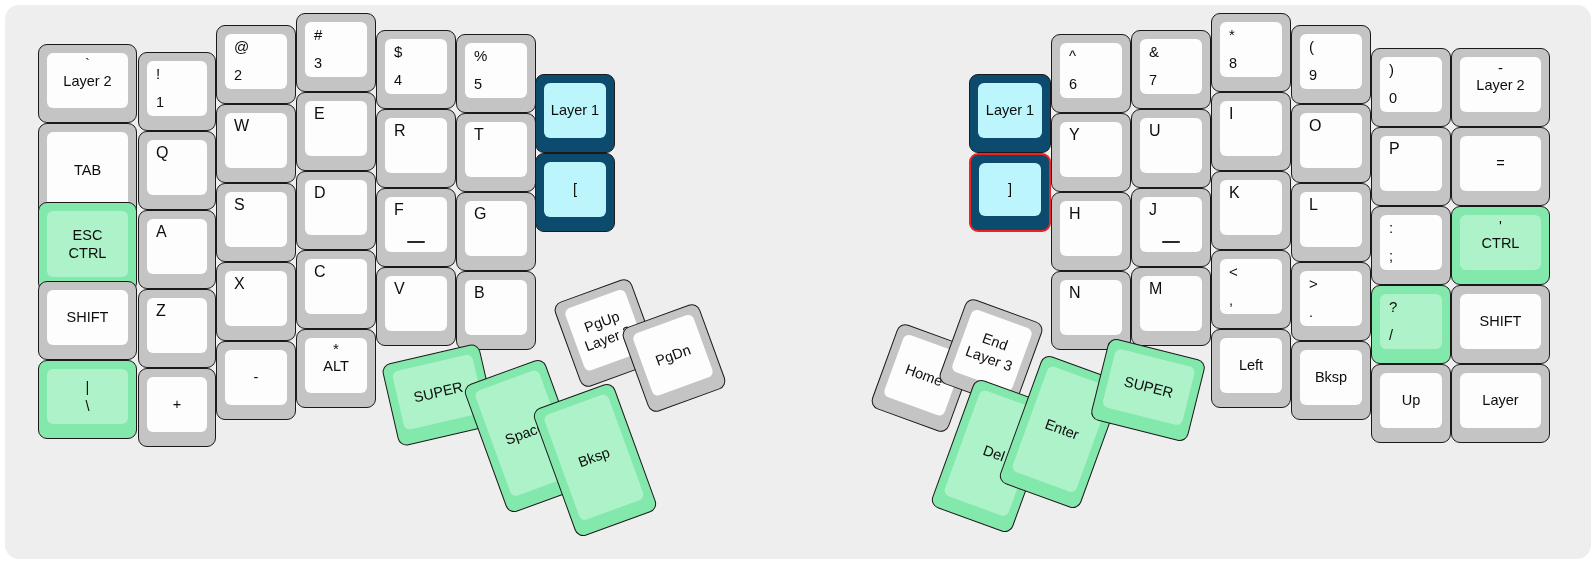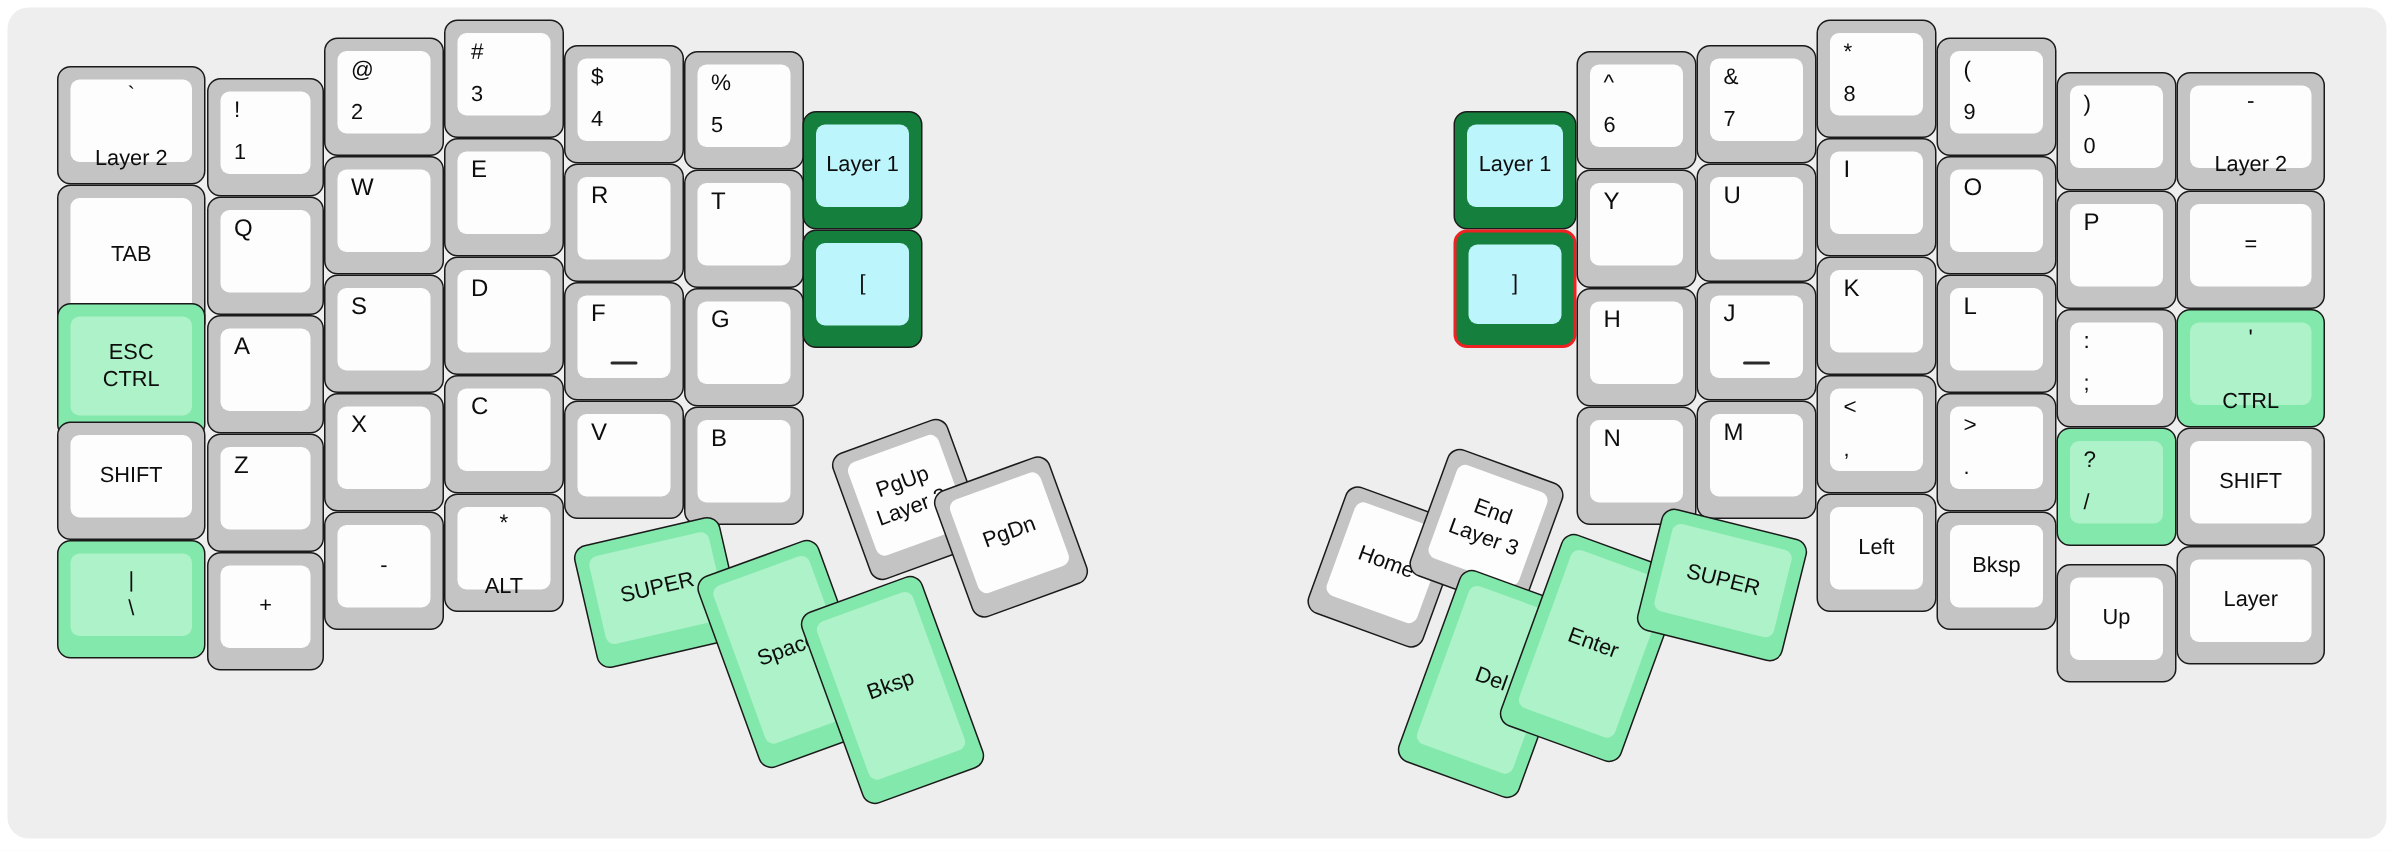--- a/index.html
+++ b/index.html
@@ -11,37 +11,37 @@
   
   .key{position:absolute;box-sizing:border-box;
        border:1.6px solid #1a1a1a;border-radius:9px;
        background:#c4c4c4;}
   .cap{position:absolute;left:8px;top:8px;right:8px;bottom:14px;
        box-sizing:border-box;border-radius:6px;background:#fdfdfd;
        display:flex;flex-direction:column;align-items:center;justify-content:center;
        line-height:1.12;}
   .key.green{background:#83e8ab;}
   .key.green > .cap{background:#adf2c8;}
-  .key.cyan{background:#15803d;}
+  .key.cyan{background:#0c4a6e;}
   .key.cyan > .cap{background:#bdf5fc;}
   .key.sel{border-color:#ee2222;border-width:2px;}
 
   .lbl{color:#0d0d0d;font-size:14.5px;text-align:center;white-space:pre;}
   .top{font-size:15px;}
   
   .cap.tl{align-items:flex-start;justify-content:space-between;padding:5px 0 6px 9px;}
   .cap.tl .lbl{text-align:left;}
   
   .cap.letter{align-items:flex-start;justify-content:flex-start;padding:4px 0 0 9px;}
   .cap.letter .lbl{text-align:left;font-size:16px;}
   
   .cap.ctr2{justify-content:center;gap:2px;}
   
   .cap.above{justify-content:flex-start;padding-top:3px;}
-  .cap.above .mid{margin-top:25px;}
+  .cap.above .mid{margin-top:0;}
   .homing{position:absolute;left:50%;bottom:9px;width:18px;height:2.4px;
           background:#2a2a2a;transform:translateX(-50%);border-radius:2px;}
 </style>
 </head>
 <body>
 
 <div id="board"></div>
 <div class="kb" id="kb">
     <div class="key" style="left: 38px; top: 44px; width: 99px; height: 79px;">
       <div class="cap above">
@@ -326,21 +326,21 @@
         <span class="lbl top">:</span>
         <span class="lbl">;</span>
       </div>
     </div>
     <div class="key green" style="left: 1371px; top: 285px; width: 80px; height: 79px;">
       <div class="cap tl">
         <span class="lbl top">?</span>
         <span class="lbl">/</span>
       </div>
     </div>
-    <div class="key" style="left: 1371px; top: 376px; width: 80px; height: 79px;">
+    <div class="key" style="left: 1371px; top: 364px; width: 80px; height: 79px;">
       <div class="cap">
         <span class="lbl">Up</span>
       </div>
     </div>
     <div class="key" style="left: 1451px; top: 48px; width: 99px; height: 79px;">
       <div class="cap above">
         <span class="lbl top">-</span>
         <span class="lbl mid">Layer 2</span>
       </div>
     </div>

